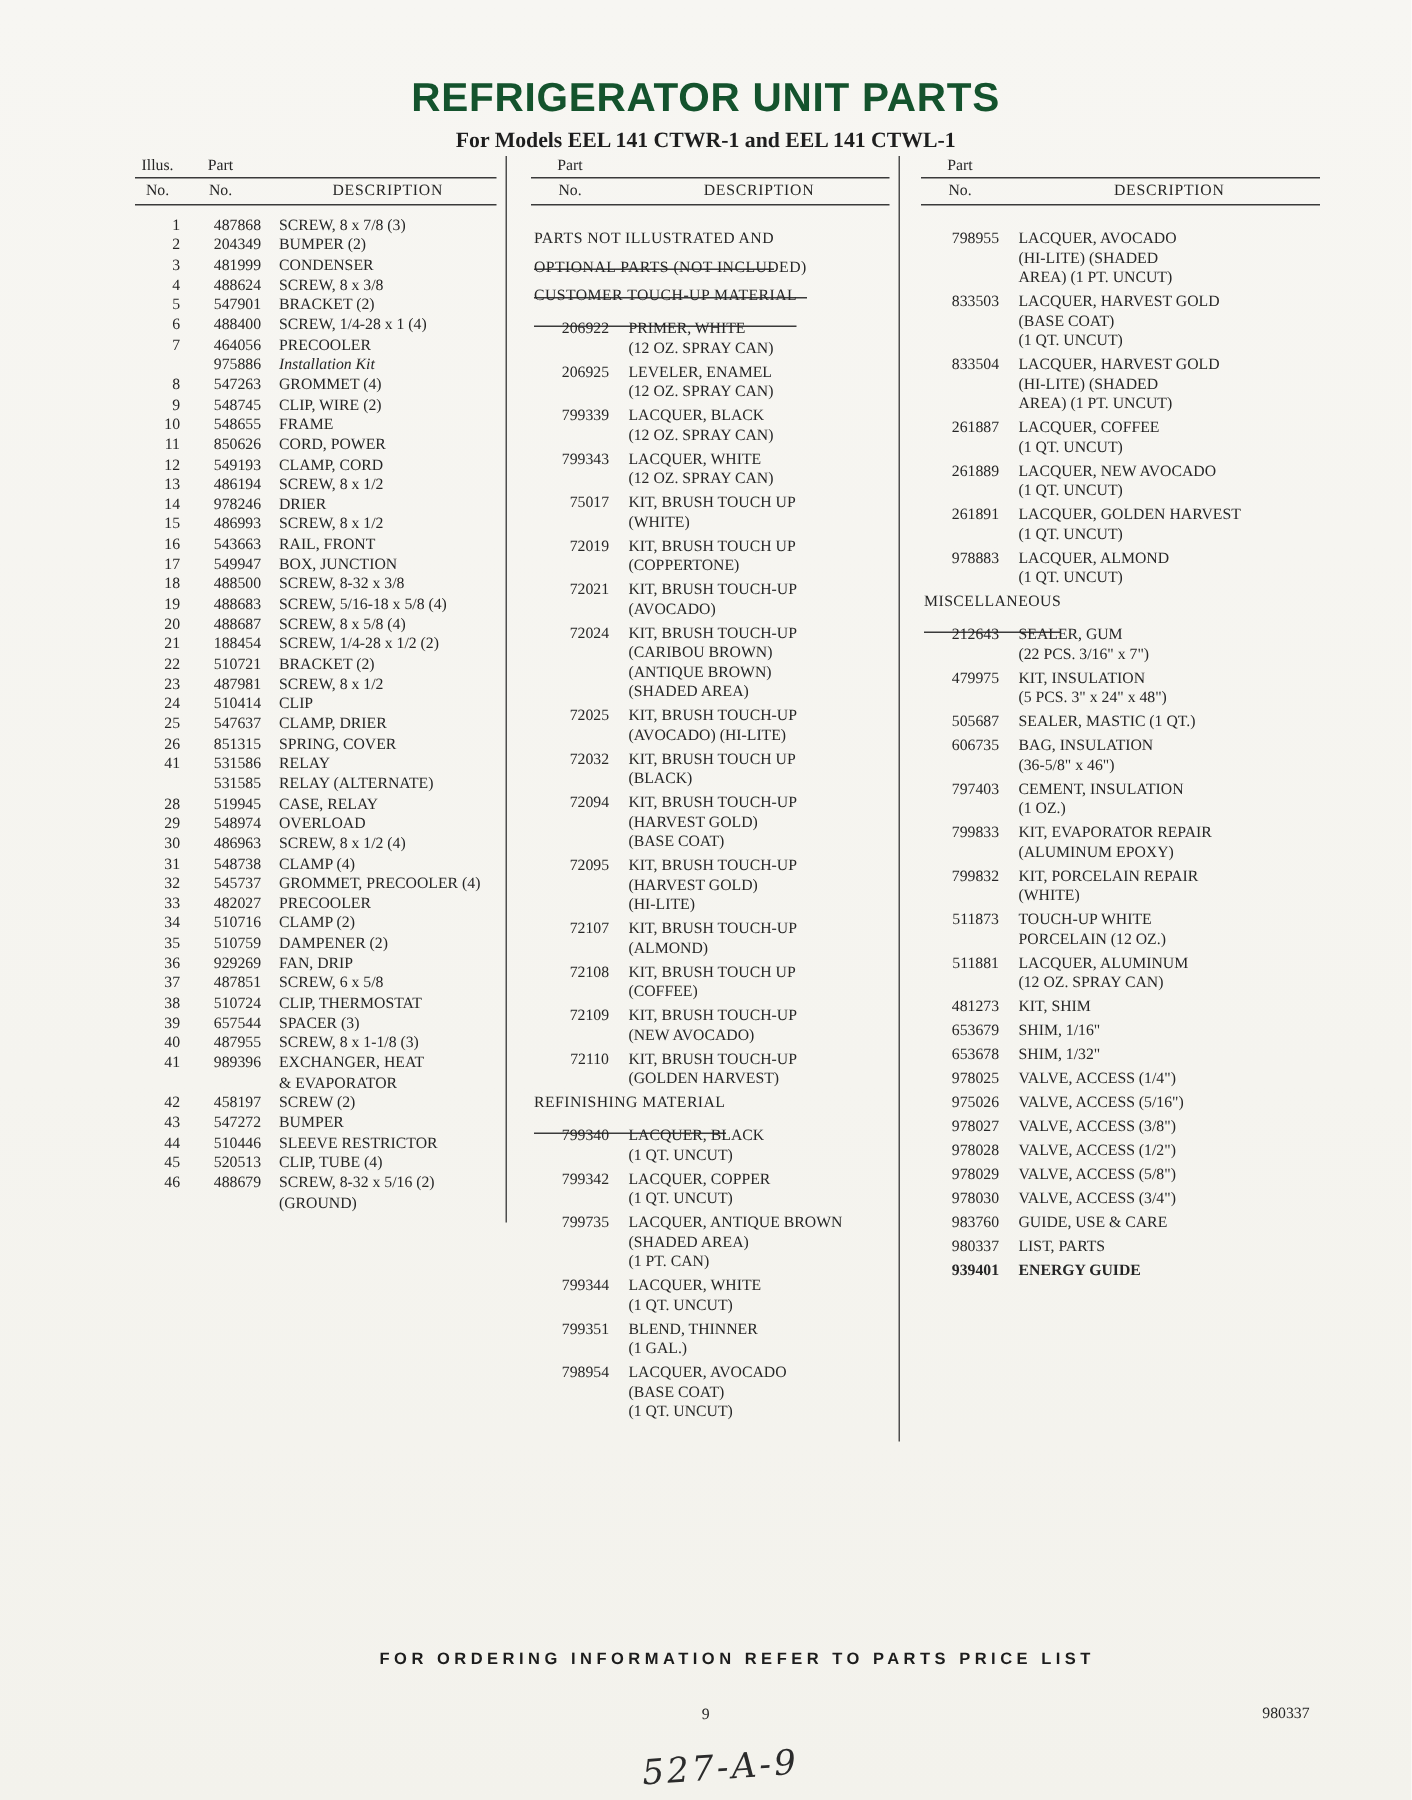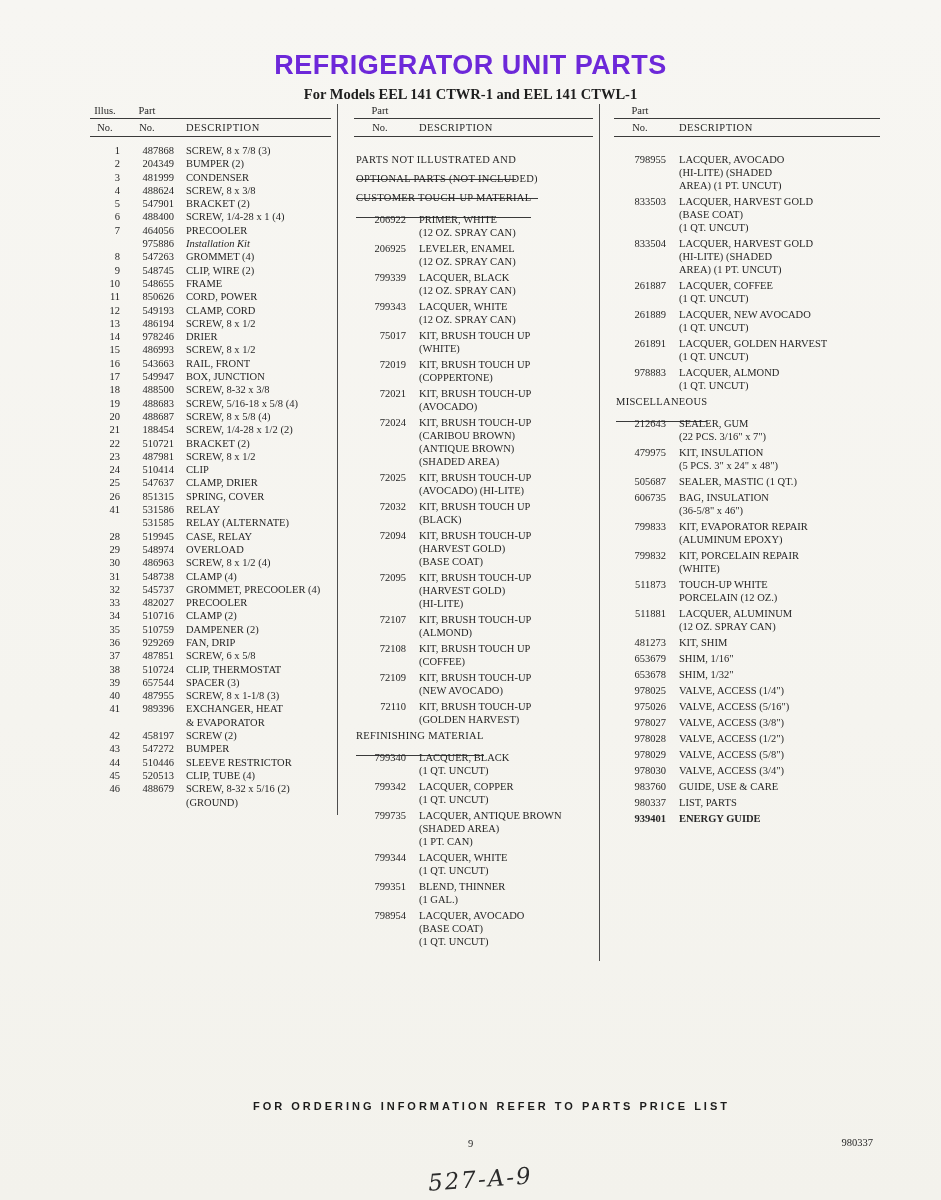--- a/index.html
+++ b/index.html
@@ -10,21 +10,21 @@
     color:#262626;
     position:relative;
     overflow:hidden;
   }
   .page{position:absolute;inset:0}
 
   
   .header{position:absolute;top:50px;left:0;width:100%;text-align:center}
   .title{
     font-family:"Liberation Sans",sans-serif;
-    font-weight:bold;font-size:27px;letter-spacing:.5px;color:#6d28d9;
+    font-weight:bold;font-size:27px;letter-spacing:.5px;color:#14532d;
   }
   .subtitle{font-size:14.5px;font-weight:bold;margin-top:5px;color:#1e1e1e}
 
   
   .columns{position:absolute;top:104px;left:88px;display:flex;align-items:flex-start}
   .col{position:relative}
   .col1{width:250px;border-right:1px solid #4e4e4e;padding:0 6px 6px 2px}
   .col2{width:262px;border-right:1px solid #4e4e4e;padding:0 6px 10px 16px}
   .col3{width:280px;padding:0 0 10px 14px}
 
@@ -32,21 +32,21 @@
   .thead{font-size:10.5px;border-bottom:1px solid #3a3a3a;padding-bottom:2px}
   .thr{display:flex;line-height:13px}
   .thr.l1{border-bottom:1px solid #3a3a3a;padding-bottom:1px;margin-bottom:2px}
   .th{white-space:nowrap}
 
   
   .c-illus{width:30px;flex:none;text-align:right}
   .c-part{width:54px;flex:none;text-align:right}
   .c-desc{flex:1;padding-left:12px;min-width:0}
   .thr .c-illus,.thr .c-part{text-align:center}
-  .desc-h{text-align:left;letter-spacing:.5px}
+  .desc-h{text-align:center;letter-spacing:.5px}
 
   .rows{margin-top:7px}
   .lrow{display:flex;font-size:10.5px;line-height:13.3px}
   .lrow.italic .c-desc{font-style:italic}
 
   
   .c-part2{width:52px;flex:none;text-align:right}
   .c-desc2{flex:1;padding-left:13px;min-width:0}
   .thr .c-part2{text-align:center}
 
@@ -722,20 +722,27 @@
                 </span>
               </div>
               <div class="prow">
                 <span class="c-part2">606735</span>
                 <span class="c-desc2">
                   <div class="dline">BAG, INSULATION</div>
                   <div class="dline">(36-5/8" x 46")</div>
                 </span>
               </div>
               <div class="prow">
+                <span class="c-part2">797403</span>
+                <span class="c-desc2">
+                  <div class="dline">CEMENT, INSULATION</div>
+                  <div class="dline">(1 OZ.)</div>
+                </span>
+              </div>
+              <div class="prow">
                 <span class="c-part2">799833</span>
                 <span class="c-desc2">
                   <div class="dline">KIT, EVAPORATOR REPAIR</div>
                   <div class="dline">(ALUMINUM EPOXY)</div>
                 </span>
               </div>
               <div class="prow">
                 <span class="c-part2">799832</span>
                 <span class="c-desc2">
                   <div class="dline">KIT, PORCELAIN REPAIR</div>

